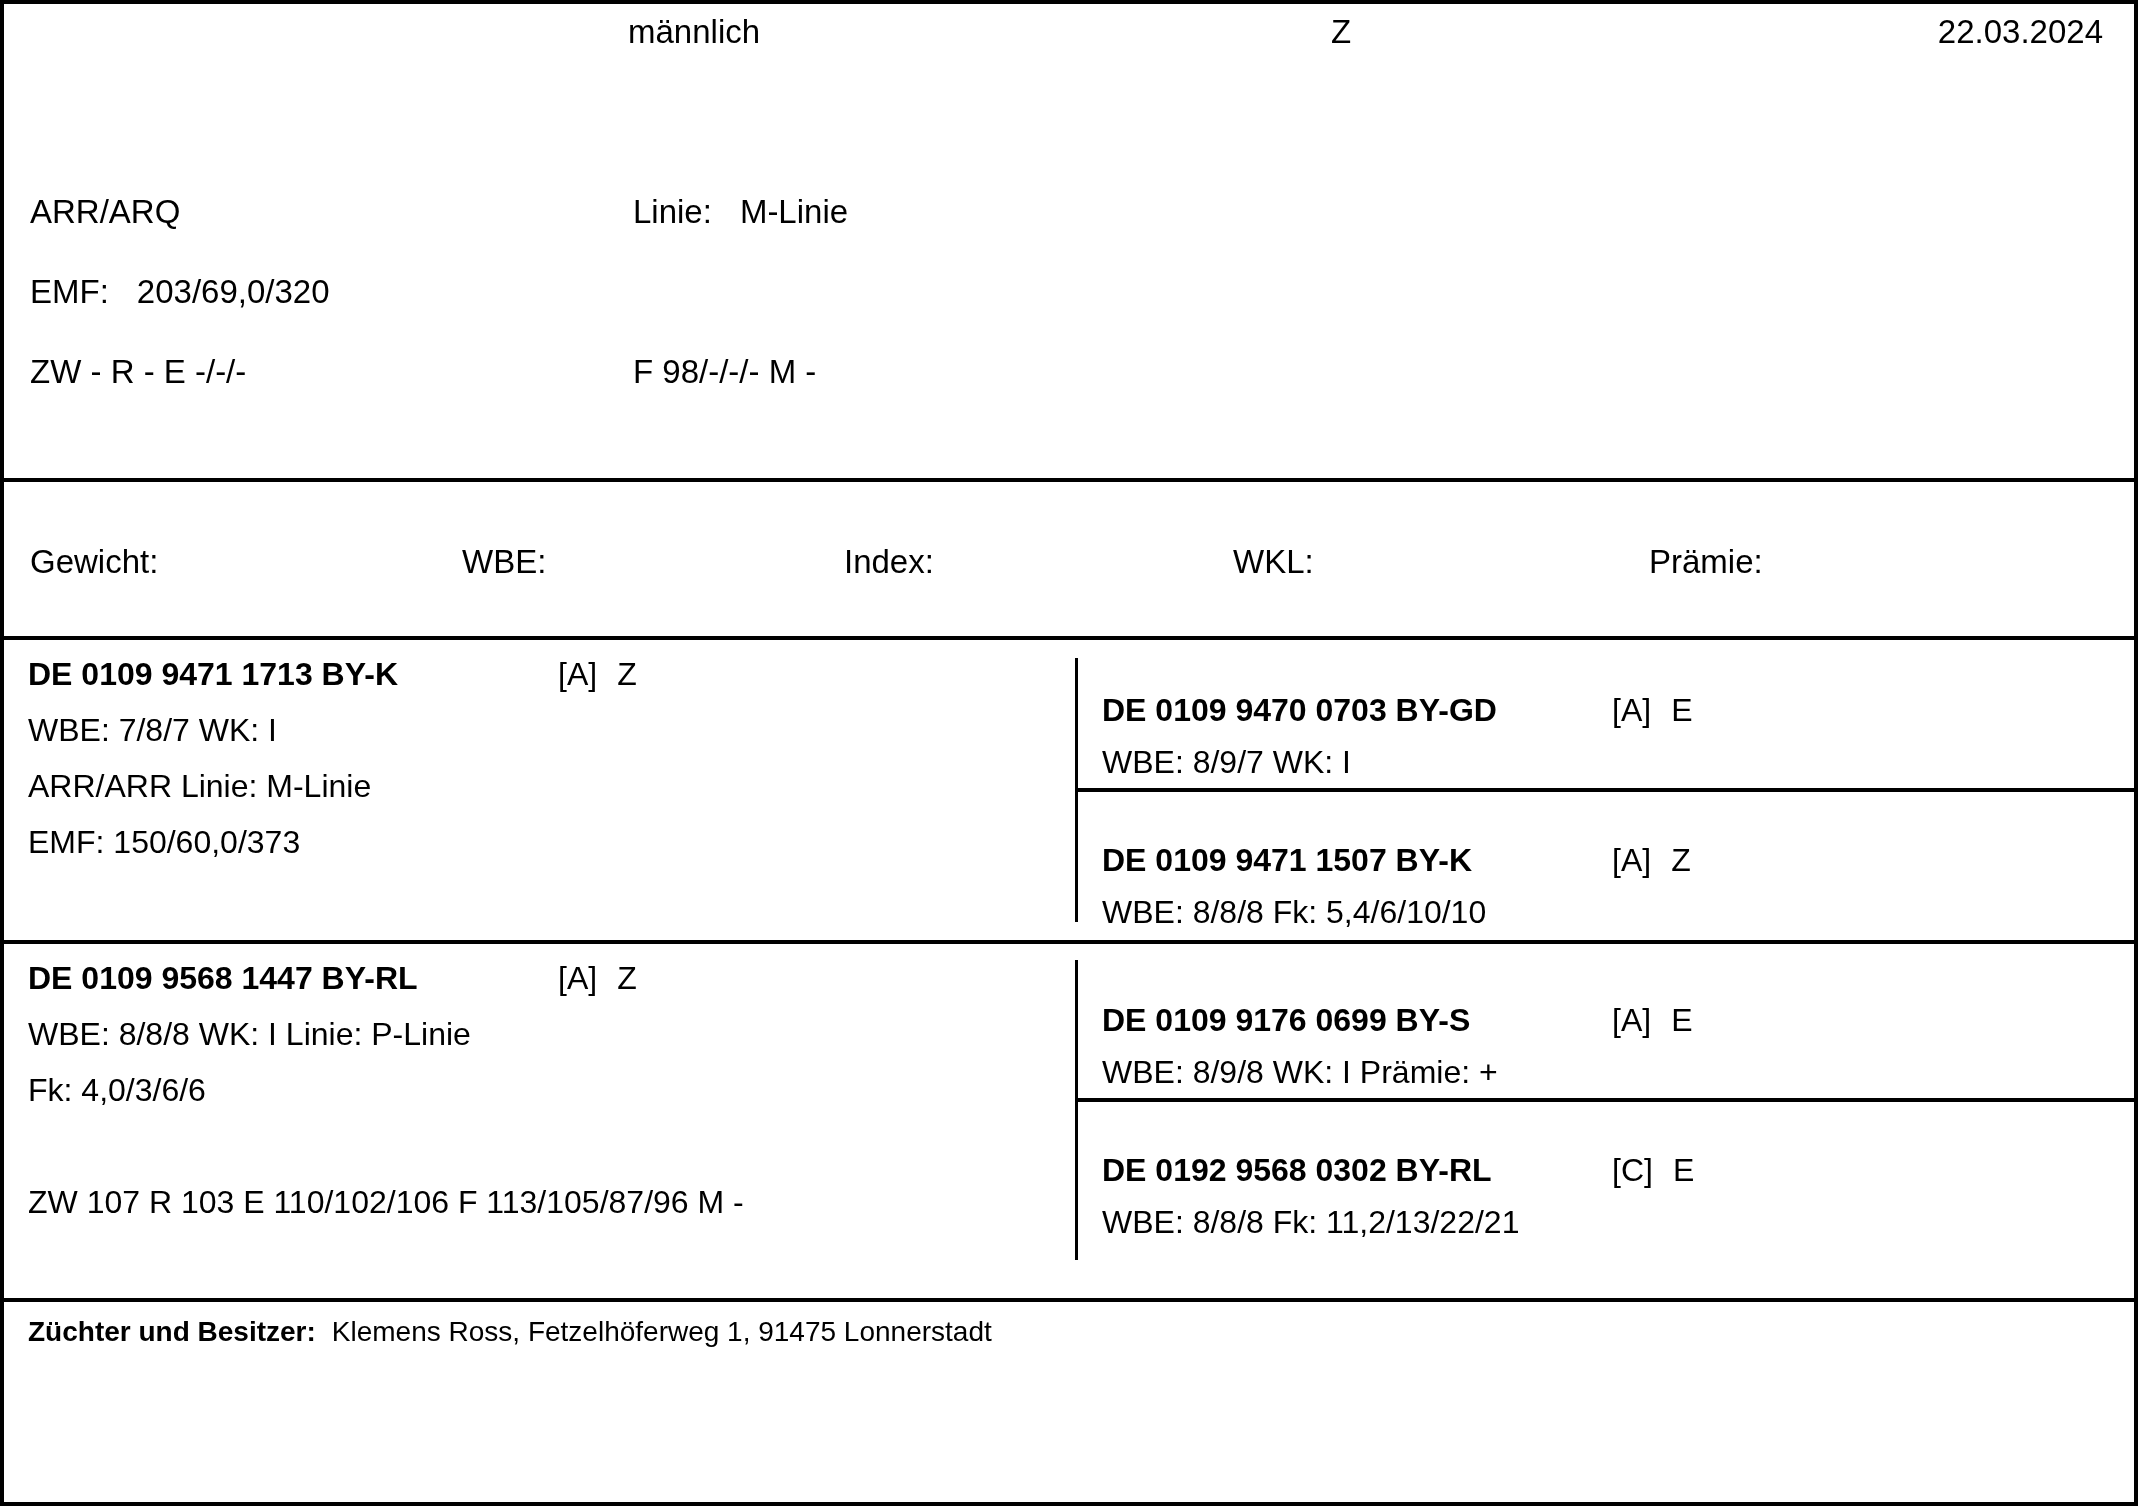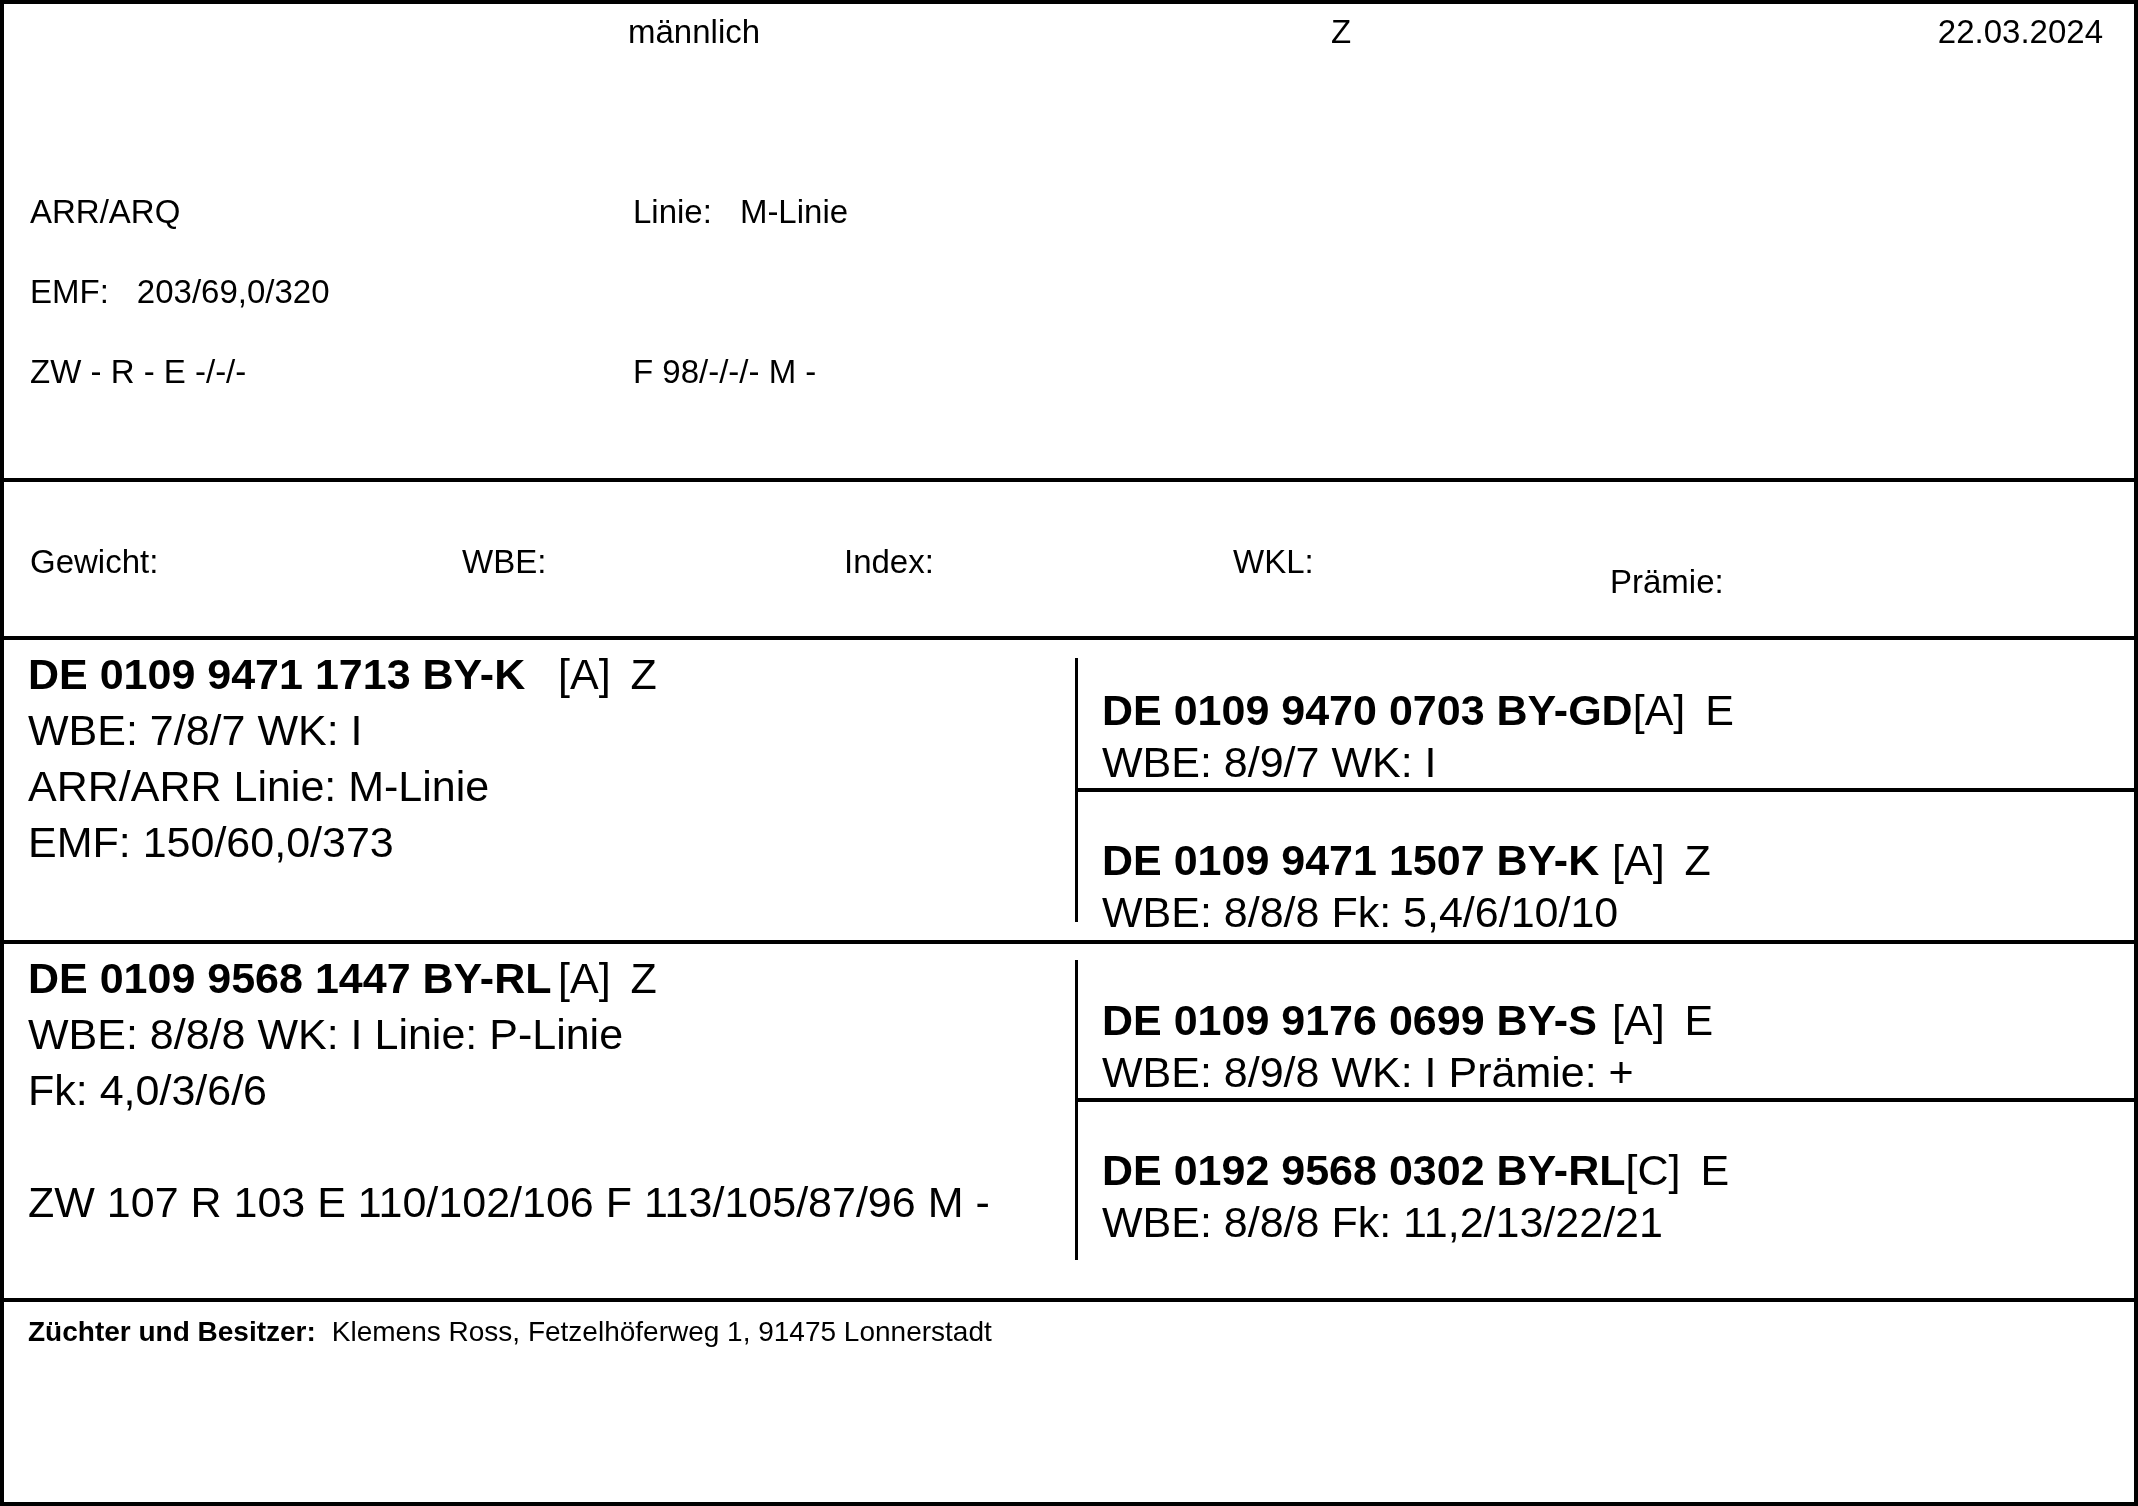--- a/index.html
+++ b/index.html
@@ -56,27 +56,27 @@
     position: relative;
     flex: 0 0 158px;
     border-bottom: 4px solid #000000;
     font-size: 33px;
   }
   .measures .abs { position: absolute; top: 58px; line-height: 44px; white-space: nowrap; }
   .pos-gewicht { left: 26px; }
   .pos-wbe     { left: 458px; }
   .pos-index   { left: 840px; }
   .pos-wkl     { left: 1229px; }
-  .pos-praemie { left: 1606px; margin-top: 20px; }
+  .pos-praemie { left: 1645px; }
 
   
   .ped-row {
     display: flex;
     border-bottom: 4px solid #000000;
-    font-size: 43px;
+    font-size: 32px;
   }
   .ped-top    { flex: 0 0 304px; }
   .ped-bottom { flex: 0 0 358px; }
 
   .ped-left {
     width: 1071px;
     padding: 6px 0 0 24px;
     overflow: hidden;
   }
   .vdiv {

